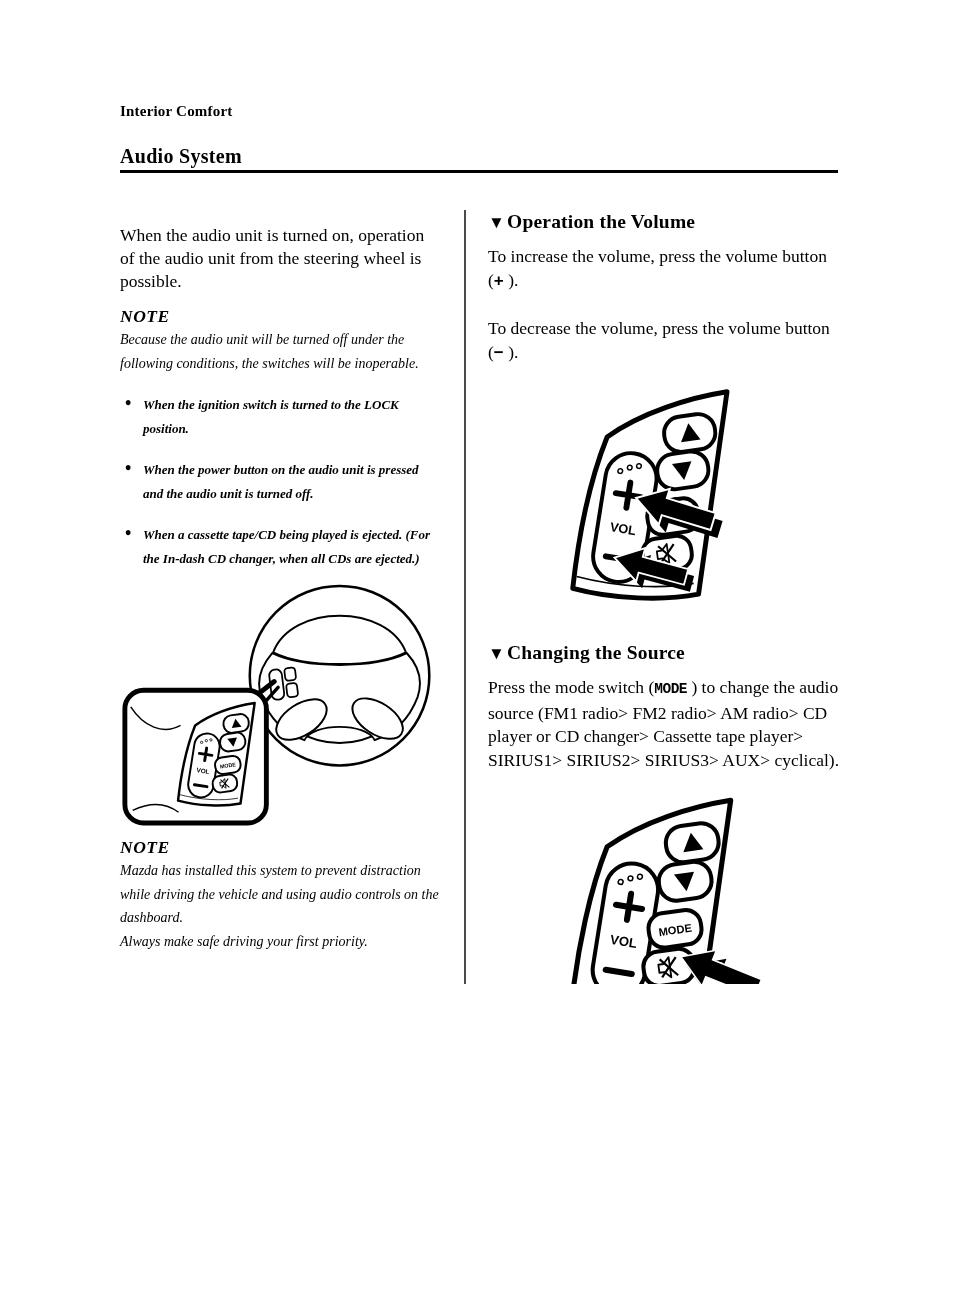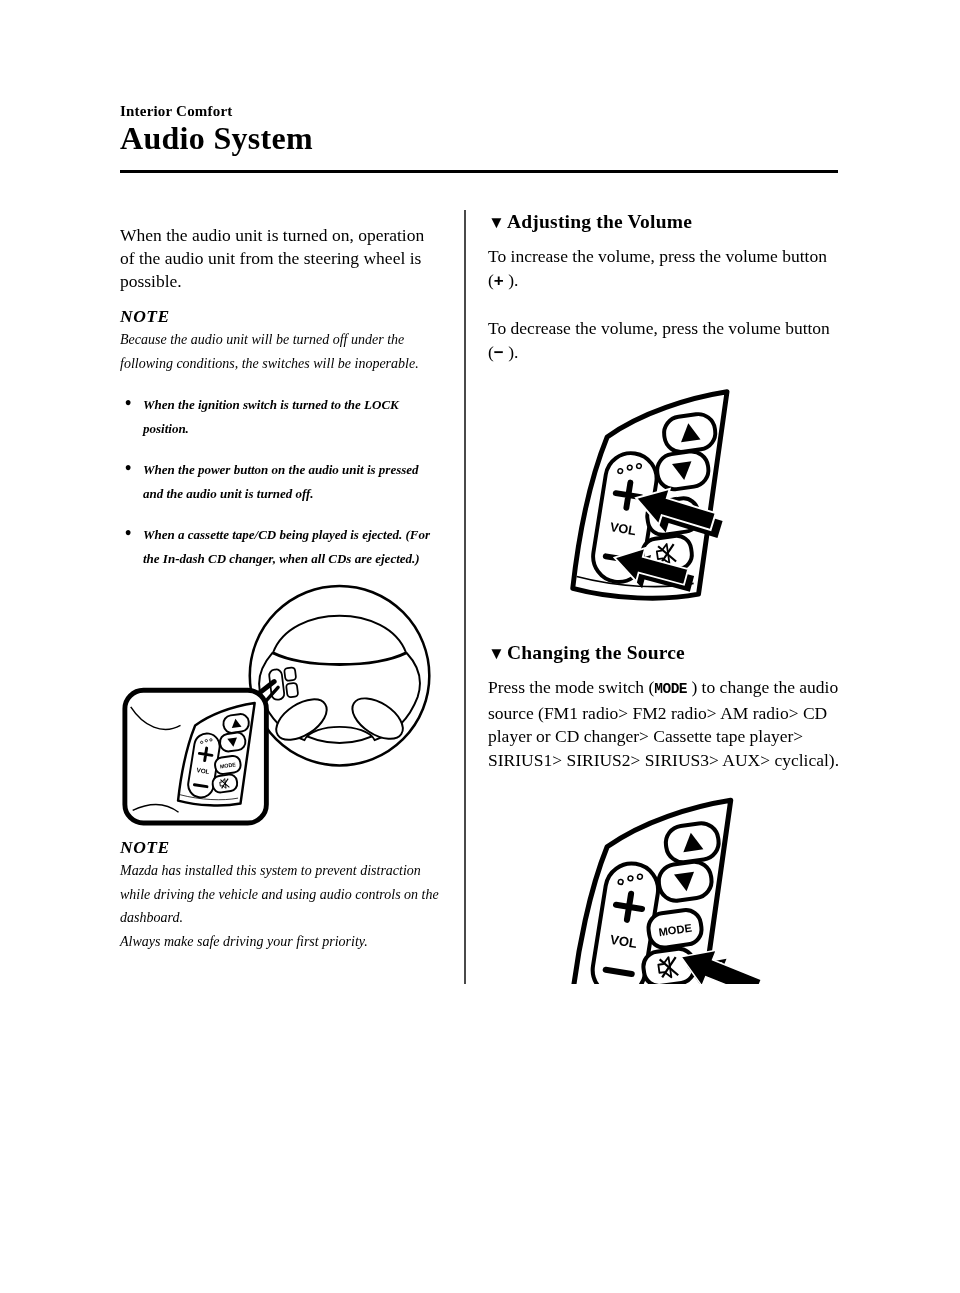--- a/index.html
+++ b/index.html
@@ -7,21 +7,21 @@
     --title-box-text:#ffffff;
     --watermark-text:#999999;
     --body-text:#000000;
   }
   html,body{margin:0;padding:0;background:#fff;}
   .page{position:relative;width:960px;height:984px;background:#fff;overflow:hidden;
         font-family:"Liberation Serif",serif;color:var(--body-text);}
   
   .hdr{position:absolute;left:120px;top:103px;width:720px;}
   .hdr-section{font-size:15px;font-weight:bold;line-height:17px;letter-spacing:.2px;}
-  .hdr-title{font-size:32px;font-weight:bold;line-height:30px;margin-top:3px;letter-spacing:.3px;}
+  .hdr-title{font-size:20px;font-weight:bold;line-height:30px;margin-top:21px;letter-spacing:.3px;}
   .hdr-rule{position:absolute;left:120px;top:170px;width:718px;height:3px;background:#000;}
   
   .col-left{position:absolute;left:120px;top:213px;width:320px;}
   .col-right{position:absolute;left:488px;top:210px;width:352px;}
   .col-divider{position:absolute;left:464px;top:210px;width:2px;height:938px;background:#4a4a4a;}
   
   .title-box{box-sizing:border-box;width:320px;background:var(--title-box-bg);color:var(--title-box-text);
              padding:9px 6px 9px 9px;font-weight:bold;font-size:21.5px;line-height:27px;}
   .title-box .star{font-size:14px;vertical-align:super;margin-left:1px;}
   .body-p{font-size:17.5px;line-height:23px;margin:11px 0 0 0;}
@@ -144,21 +144,21 @@
 
     <div class="note-label" style="margin-top:6px">NOTE</div>
     <div class="note-body">Mazda has installed this system to prevent distraction while driving the vehicle and using audio controls on the dashboard.</div>
     <div class="note-body" style="margin-top:0">Always make safe driving your first priority.</div>
   </div>
 
   <div class="col-divider"></div>
 
   <div class="col-right">
     <div class="sec-head">
-      <span class="tri">▼</span><span>Adjusting the Volume</span>
+      <span class="tri">▼</span><span>Operation the Volume</span>
     </div>
     <p class="rp">
       <span>To increase the volume, press the volume button (</span><span class="sym">+</span> <span>).</span>
     </p>
     <p class="rp gap">
       <span>To decrease the volume, press the volume button (</span><span class="sym">−</span> <span>).</span>
     </p>
 
     <div class="diag1">
       <svg viewBox="0 0 260 230" width="256" height="226">

